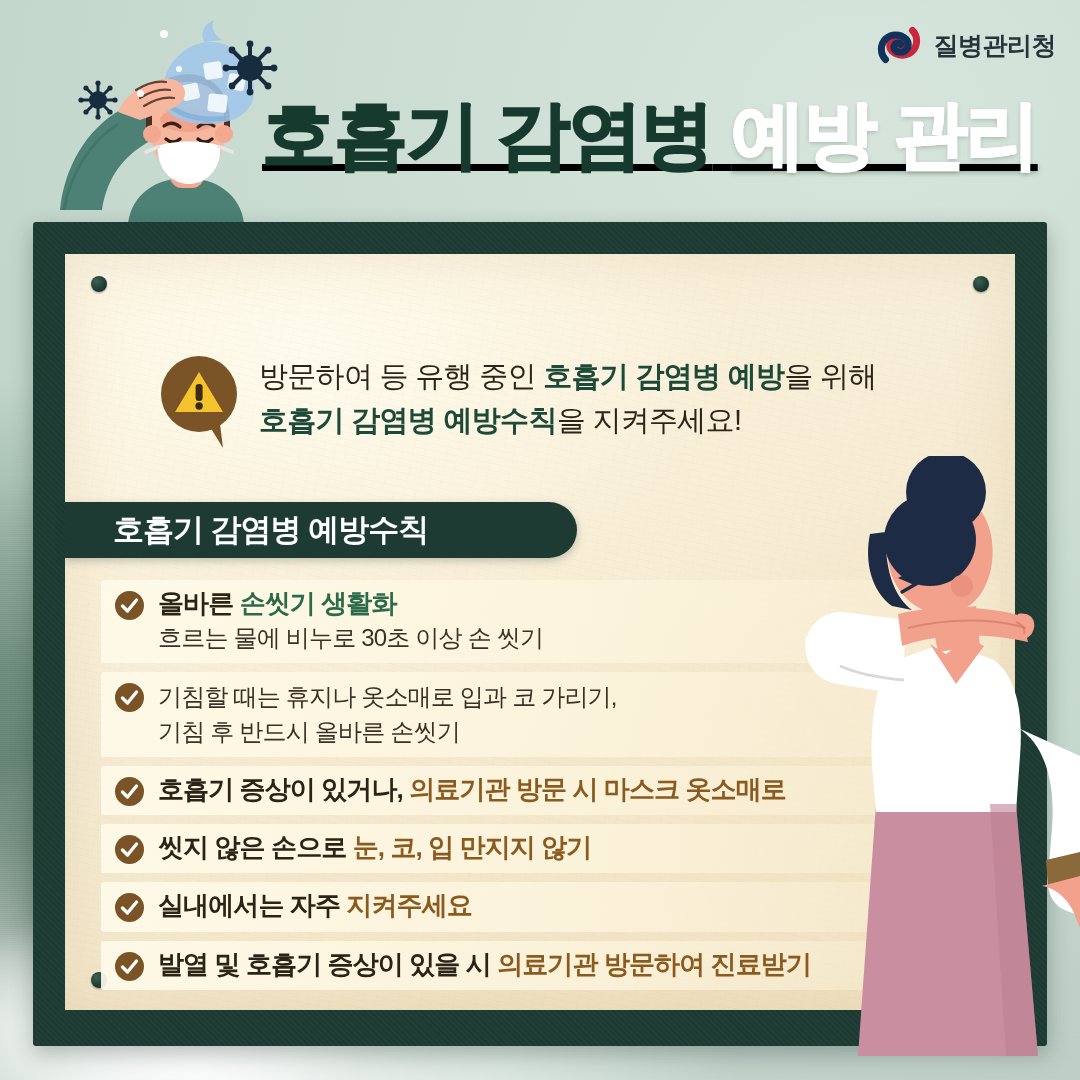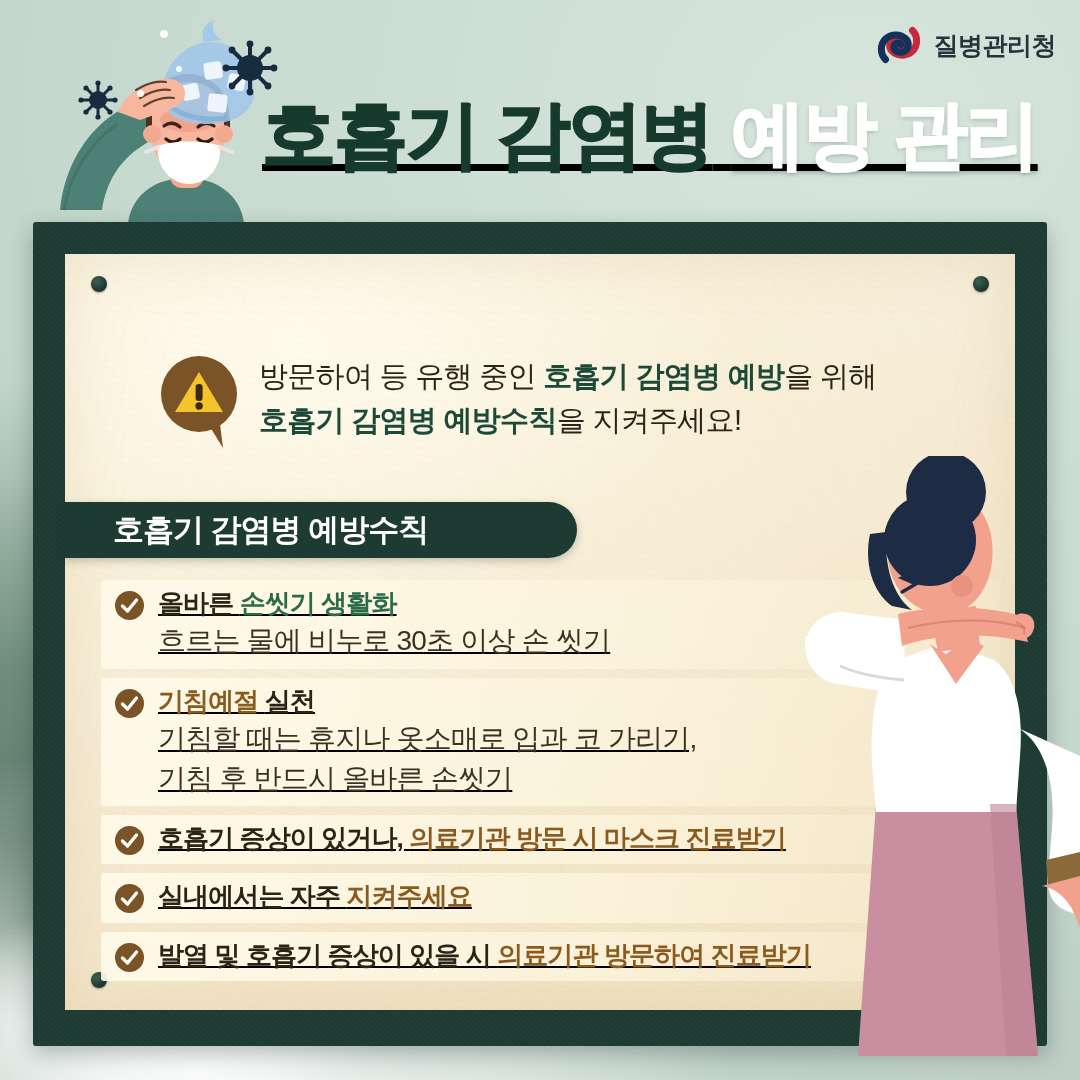--- a/index.html
+++ b/index.html
@@ -79,30 +79,30 @@
   .notice-line2{margin-left:0;}
 
   
   .tab{position:absolute;left:0;top:248px;height:56px;min-width:420px;
     background:#1d3b33;border-radius:0 30px 30px 0;
     display:flex;align-items:center;padding:0 44px 0 48px;
     box-shadow:0 3px 8px rgba(24,48,40,.25);}
   .tab span{color:#fff;font-size:31px;font-weight:800;letter-spacing:-1px;}
 
   
-  .rules{position:absolute;left:36px;top:326px;right:15px;text-decoration:underline;}
+  .rules{position:absolute;left:36px;top:326px;right:15px;}
   .rule{position:relative;display:flex;align-items:flex-start;gap:14px;
     background:linear-gradient(90deg, rgba(255,250,233,.92) 0%, rgba(253,245,222,.80) 55%, rgba(250,240,212,.25) 100%);
     padding:7px 16px 9px 14px;margin-bottom:9px;border-radius:3px;}
   .check{flex:0 0 auto;width:29px;height:29px;margin-top:4px;}
   .rule-body{flex:1 1 auto;}
   .rule-title{font-size:26px;font-weight:800;color:#2b2316;letter-spacing:-.9px;line-height:1.28;}
   .rule-title .hl-g{color:#2c6b4a;}
   .rule-title .hl-b{color:#8a5a1e;}
-  .rule-sub{font-size:28px;font-weight:500;color:#3a3124;letter-spacing:-.8px;line-height:1.34;margin-top:2px;}
+  .rule-sub{font-size:24px;font-weight:500;color:#3a3124;letter-spacing:-.8px;line-height:1.34;margin-top:2px;}
 
   
   .woman{position:absolute;right:0px;top:456px;width:300px;height:624px;pointer-events:none;}
 </style>
 </head>
 <body>
 
 <div class="poster">
 
   <div class="bg"></div>
@@ -267,32 +267,40 @@
               <div class="rule-title"><span>올바른 </span><span class="hl-g">손씻기 생활화</span></div>
               <div class="rule-sub">흐르는 물에 비누로 30초 이상 손 씻기</div>
             </div>
           </div>
           <div class="rule">
             <span class="check"><svg width="29" height="29" viewBox="0 0 29 29">
                 <circle cx="14.5" cy="14.5" r="14.5" fill="#7a5326"></circle>
                 <path d="M7.5 15 l5 5 l9 -11" stroke="#ffffff" stroke-width="3.4" fill="none" stroke-linecap="round" stroke-linejoin="round"></path>
               </svg></span>
             <div class="rule-body">
-              <div class="rule-title"><span class="hl-b">기침예절 </span><span>실천</span></div>
               <div class="rule-sub">기침할 때는 휴지나 옷소매로 입과 코 가리기,</div>
               <div class="rule-sub">기침 후 반드시 올바른 손씻기</div>
             </div>
           </div>
           <div class="rule">
             <span class="check"><svg width="29" height="29" viewBox="0 0 29 29">
                 <circle cx="14.5" cy="14.5" r="14.5" fill="#7a5326"></circle>
                 <path d="M7.5 15 l5 5 l9 -11" stroke="#ffffff" stroke-width="3.4" fill="none" stroke-linecap="round" stroke-linejoin="round"></path>
               </svg></span>
             <div class="rule-body">
-              <div class="rule-title"><span>호흡기 증상이 있거나, </span><span class="hl-b">의료기관 방문 시 마스크 진료받기</span></div>
+              <div class="rule-title"><span>호흡기 증상이 있거나, </span><span class="hl-b">의료기관 방문 시 마스크 옷소매로</span></div>
+            </div>
+          </div>
+          <div class="rule">
+            <span class="check"><svg width="29" height="29" viewBox="0 0 29 29">
+                <circle cx="14.5" cy="14.5" r="14.5" fill="#7a5326"></circle>
+                <path d="M7.5 15 l5 5 l9 -11" stroke="#ffffff" stroke-width="3.4" fill="none" stroke-linecap="round" stroke-linejoin="round"></path>
+              </svg></span>
+            <div class="rule-body">
+              <div class="rule-title"><span>씻지 않은 손으로 </span><span class="hl-b">눈, 코, 입 만지지 않기</span></div>
             </div>
           </div>
           <div class="rule">
             <span class="check"><svg width="29" height="29" viewBox="0 0 29 29">
                 <circle cx="14.5" cy="14.5" r="14.5" fill="#7a5326"></circle>
                 <path d="M7.5 15 l5 5 l9 -11" stroke="#ffffff" stroke-width="3.4" fill="none" stroke-linecap="round" stroke-linejoin="round"></path>
               </svg></span>
             <div class="rule-body">
               <div class="rule-title"><span>실내에서는 자주 </span><span class="hl-b">지켜주세요</span></div>
             </div>

